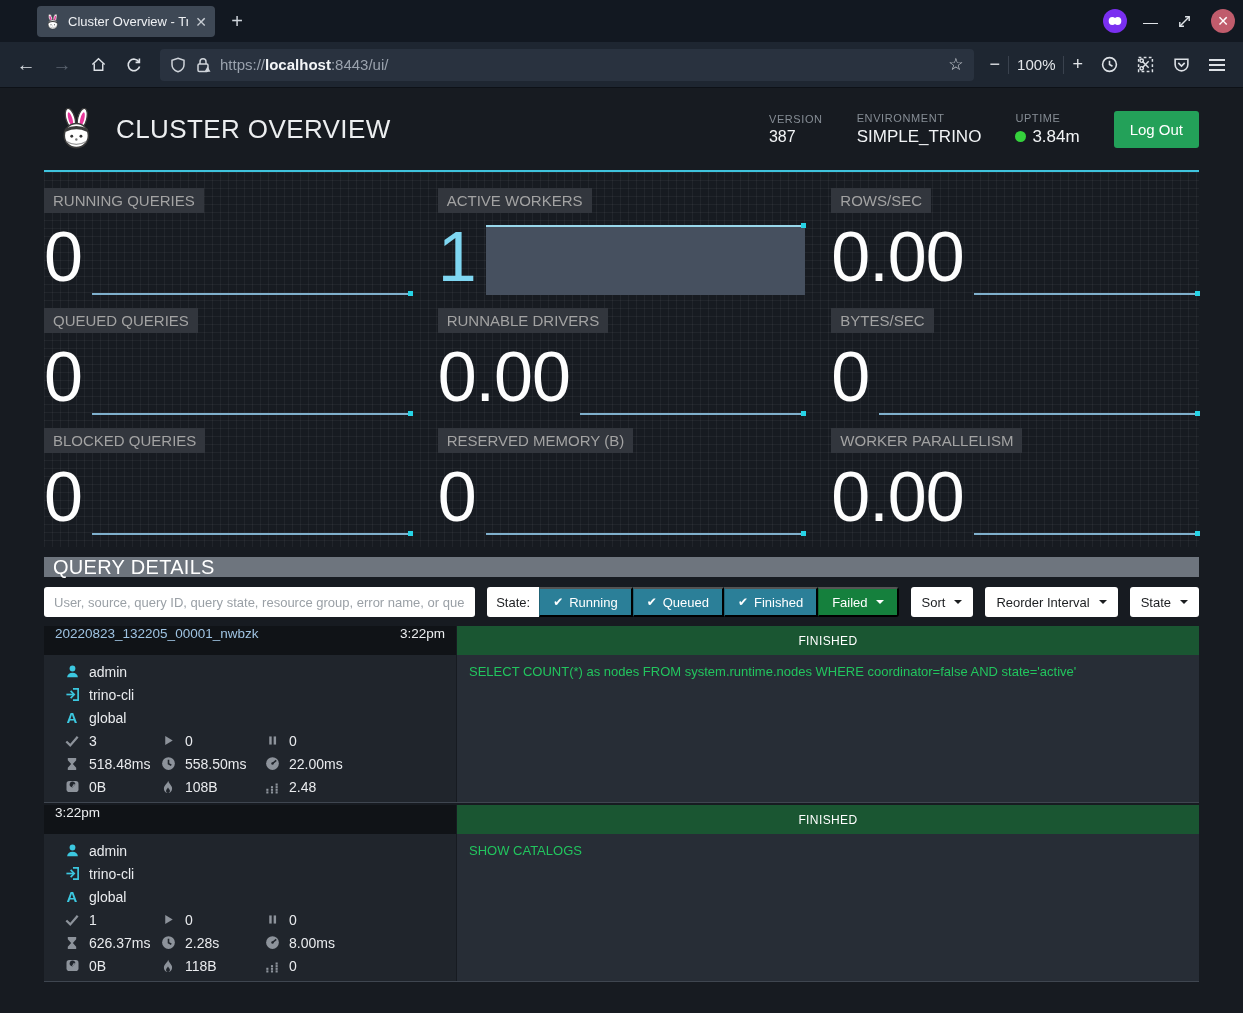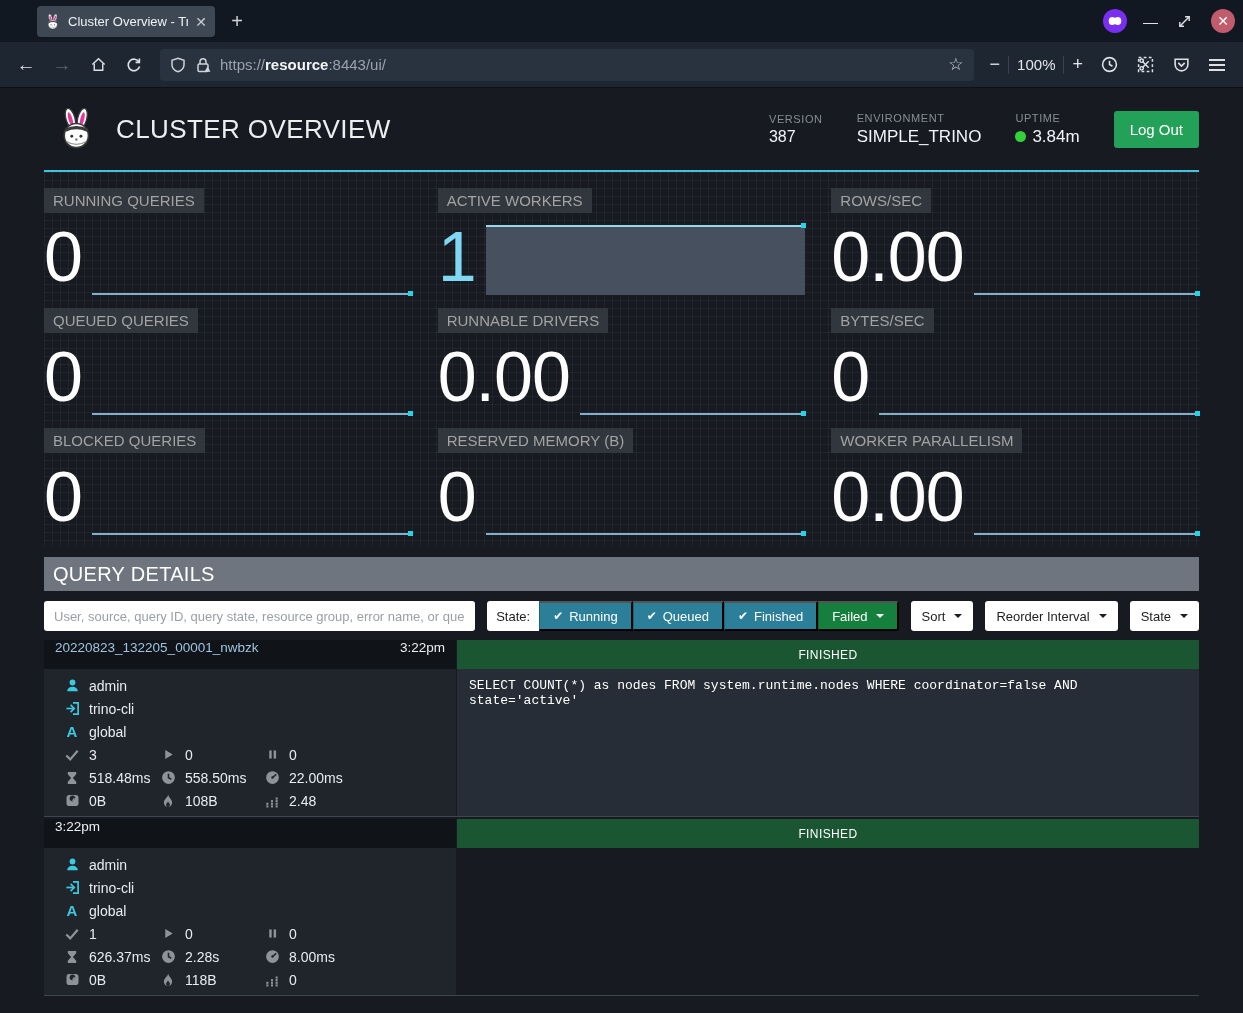--- a/index.html
+++ b/index.html
@@ -62,21 +62,21 @@
   .stat-body { flex:1; display:flex; align-items:flex-end; margin-top:2px; }
   .stat-value { font-size:70px; font-weight:300; color:#fdfdfd; line-height:76px; letter-spacing:-1px; }
   .stat-value.cyan { color:#7fd7f2; }
   .spark { flex:1; margin-left:10px; position:relative; height:72px; align-self:flex-end; }
   .spark.flat { border-bottom:2px solid #7fb0cd; height:70px; }
   .spark.flat::after { content:""; position:absolute; right:-1px; bottom:-3px; width:5px; height:5px; background:#27d3e6; }
   .spark.filled { background:#46505f; border-top:2px solid #99d8ec; height:70px; }
   .spark.filled::after { content:""; position:absolute; right:-1px; top:-4px; width:5px; height:5px; background:#27d3e6; }
 
   
-  .qd-header { margin-top:10px; height:34px; background:#6e757e; color:#fff; font-size:20px;
+  .qd-header { margin-top:10px; height:20px; background:#6e757e; color:#fff; font-size:20px;
     display:flex; align-items:center; padding:0 9px; letter-spacing:.3px; }
   .qd-toolbar { display:flex; align-items:center; margin:10px 0 9px; height:30px; gap:12px; }
   .search-input { flex:1; height:30px; border:none; border-radius:3px; background:#fff; padding:0 10px;
     font-size:13px; font-family:inherit; color:#333; }
   .search-input::placeholder { color:#9aa0a6; }
   .state-group { display:flex; height:30px; }
   .state-chip { background:#fff; color:#1c1e21; font-size:13px; display:flex; align-items:center;
     padding:0 9px; border-radius:3px 0 0 3px; }
   .fbtn { display:flex; align-items:center; gap:6px; color:#fff; font-size:13px; padding:0 13px;
     background:#2b7f98; border-left:1px solid rgba(0,0,0,.22); }
@@ -97,21 +97,21 @@
     align-items:center; justify-content:center; letter-spacing:.4px; margin-left:1px; }
   .qr-body { display:flex; border-bottom:1px solid #3f4650; }
   .qr-meta { width:412px; background:#20252c; padding:5px 0 4px 20px; }
   .meta-line { display:flex; align-items:center; height:23px; color:#e9ebee; font-size:14px; gap:9px;text-align:center; }
   .cy { color:#3cc8e0; width:16px; display:flex; justify-content:center; }
   .gicon { color:#8d939b; width:16px; display:flex; justify-content:center; }
   .qstats { display:grid; grid-template-columns:96px 104px auto; row-gap:0; }
   .qstat { display:flex; align-items:center; height:23px; gap:9px; color:#e9ebee; font-size:14px; }
   .fontA { font-weight:700; font-size:15px; font-style:normal; }
   .qr-sql { flex:1; background:#272d36; margin-left:1px; padding:9px 12px; }
-  .qr-sql pre { font-family:Liberation Mono, monospace; font-size:13px; color:#ffffff;
+  .qr-sql pre { font-family:Liberation Sans, sans-serif; font-size:13px; color:#22c55e;
     white-space:pre-wrap; }
 </style>
 </head>
 <body>
 
 <svg width="0" height="0" style="position:absolute">
   <defs>
     <g id="bunny">
       <ellipse cx="11" cy="8" rx="3.4" ry="8" transform="rotate(-16 11 8)" fill="#fff" stroke="#3a3a3a" stroke-width="1"></ellipse>
       <ellipse cx="11" cy="8.5" rx="1.5" ry="5.4" transform="rotate(-16 11 8.5)" fill="#e8379b"></ellipse>
@@ -261,21 +261,21 @@
       <span style="color:#cfd4da">
         <svg width="16" height="16" viewBox="0 0 16 16">
             <use href="#i-shield"></use>
           </svg>
       </span>
       <span style="color:#cfd4da">
         <svg width="16" height="16" viewBox="0 0 16 16">
             <use href="#i-lock"></use>
           </svg>
       </span>
-      <span class="url-text"><span>https://</span><b>resource</b><span>:8443/ui/</span></span>
+      <span class="url-text"><span>https://</span><b>localhost</b><span>:8443/ui/</span></span>
       <span class="star">☆</span>
     </div>
     <div class="zoom-ctl">
       <span style="font-size:18px">−</span>
       <span class="vsep"></span>
       <span>100%</span>
       <span class="vsep"></span>
       <span style="font-size:18px">+</span>
     </div>
     <div class="nav-ico">
@@ -636,17 +636,20 @@
             <div class="qstat">
                 <span class="gicon">
                   <svg width="14" height="14" viewBox="0 0 16 16">
                     <use href="#i-bars"></use>
                   </svg>
                 </span>
                 <span>0</span>
               </div>
           </div>
         </div>
+        <div class="qr-sql">
+            <pre>SHOW CATALOGS</pre>
+          </div>
       </div>
     </div>
 
   </div>
 </div>
 
 </body></html>

